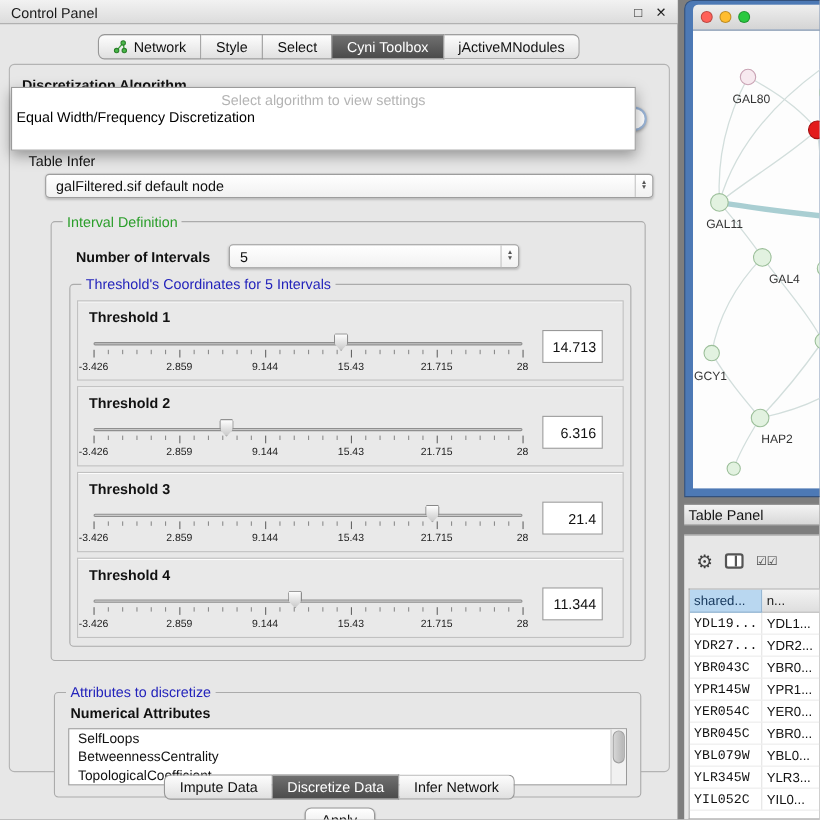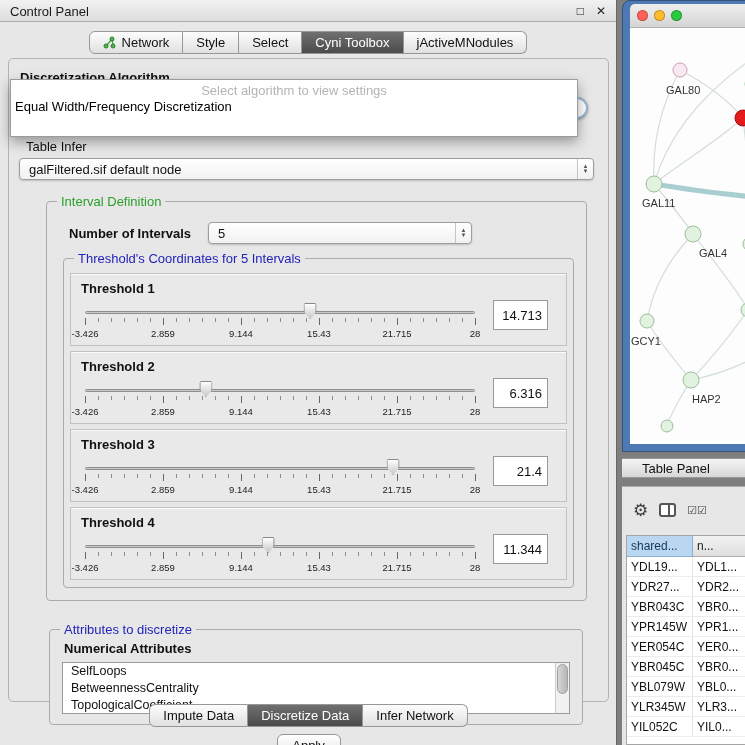--- a/index.html
+++ b/index.html
@@ -65,21 +65,21 @@
     border:1px solid #9d9d9d; border-radius:4px;
     box-shadow:0 1px 2px rgba(0,0,0,.18);
     font-size:13px; padding-left:9px; cursor:default;
   }
   .combo .stepper {
     margin-left:auto; width:16px; height:100%;
     display:flex; flex-direction:column; align-items:center; justify-content:center;
     border-left:1px solid #c4c4c4; color:#555;
   }
   .combo .stepper span { font-size:6px; line-height:5px; }
-  .table-data-combo { margin:0 14px 0 10px; }
+  .table-data-combo { margin:0 14px 0 32px; }
 
   .group { border:1px solid #ababab; border-radius:4px; position:relative; background:#e7e7e7; }
   .group-title { position:absolute; top:-8px; left:10px; background:#e7e7e7; padding:0 4px; font-size:13px; white-space:nowrap; }
   .green-title { color:#2b9e2b; }
   .blue-title  { color:#2323bb; }
 
   .interval-group { margin:21px 21px 0 37px; padding:12px 8px 8px 8px; }
   .ni-row { display:flex; align-items:center; margin:8px 6px 14px 14px; }
   .ni-label { font-weight:bold; font-size:13px; margin-right:17px; }
   .ni-combo { width:264px; }
@@ -149,21 +149,21 @@
   }
   .tl { width:11px; height:11px; border-radius:50%; margin-right:6px; border:1px solid rgba(0,0,0,.25); }
   .tl.red{background:#ff6159} .tl.yellow{background:#ffbd2e} .tl.green{background:#29c940}
   .nw-canvas { position:absolute; left:7px; top:27px; right:0; bottom:7px; background:#fdfdfd; overflow:hidden; }
   .nw-canvas svg { display:block; }
 
   .table-panel-bar {
     position:absolute; left:0; top:458px; width:123px; height:20px;
     background:linear-gradient(#f4f4f4,#d7d7d7);
     border-top:1px solid #979797; border-bottom:1px solid #979797;
-    display:flex; align-items:center; padding-left:20px; font-size:13px;
+    display:flex; align-items:center; padding-left:4px; font-size:13px;
   }
   .table-panel {
     position:absolute; left:0; top:486px; width:123px; height:259px;
     background:#e7e7e7; border-top:1px solid #aaa;
   }
   .tp-toolbar { height:46px; display:flex; align-items:center; gap:11px; padding-left:11px; }
   .gear-icon { font-size:17px; color:#3e3e3e; line-height:1; }
   .columns-icon { width:17px; height:14px; border:2px solid #555; border-radius:3px; background:#fff; position:relative; }
   .columns-icon::after { content:""; position:absolute; left:50%; top:0; bottom:0; width:2px; background:#555; }
   .checks-icon { font-size:11px; color:#444; letter-spacing:0px; }
@@ -174,21 +174,21 @@
   .tp-head { display:flex; height:21px; }
   .tp-head .h1 {
     width:66px; background:#b9d7f0; border-right:1px solid #8fb0cc; border-bottom:1px solid #8fb0cc;
     display:flex; align-items:center; padding-left:4px; font-size:12px; color:#15365a;
   }
   .tp-head .h2 {
     flex:1; background:linear-gradient(#f3f3f3,#dedede); border-bottom:1px solid #b0b0b0;
     display:flex; align-items:center; padding-left:4px; color:#222;
   }
   .tp-row { display:flex; height:20px; border-bottom:1px solid #ececec; }
-  .tp-row .c1 { width:66px; border-right:1px solid #e3e3e3; display:flex; align-items:center; padding-left:4px; white-space:nowrap; overflow:hidden; }
+  .tp-row .c1 { width:66px; border-right:1px solid #e3e3e3; display:flex; align-items:center; padding-left:4px; white-space:nowrap; overflow:hidden;font-family:Liberation Mono, monospace; }
   .tp-row .c2 { flex:1; display:flex; align-items:center; padding-left:4px; white-space:nowrap; overflow:hidden; }
 </style>
 </head>
 <body>
 
 <div class="screen">
 
   <div class="control-panel">
 
     <div class="cp-titlebar">

